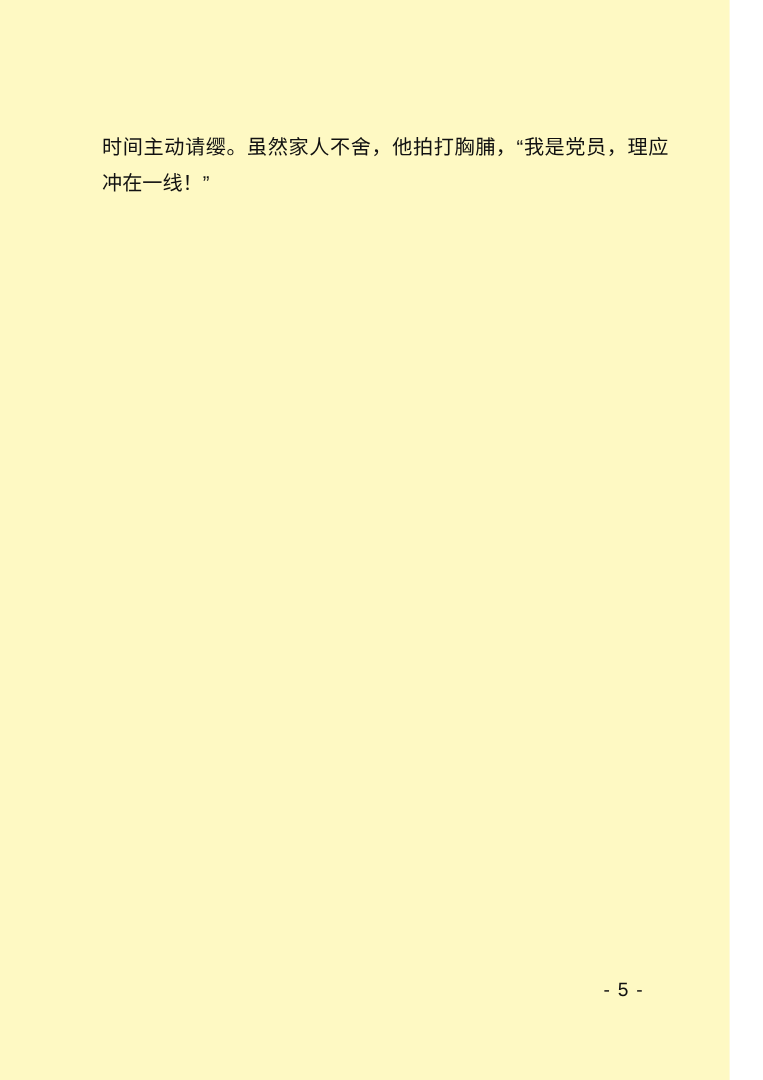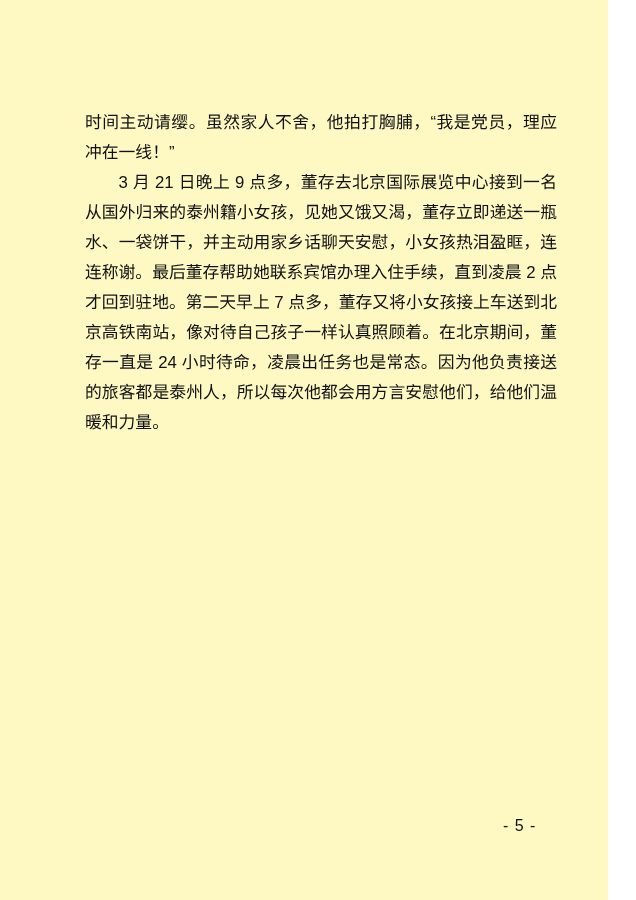--- a/index.html
+++ b/index.html
@@ -44,16 +44,15 @@
     color: #111111;
     white-space: pre;
   }
 </style>
 </head>
 <body>
 
 <div class="page">
   <div class="text-area" id="text-area">
       <p class="">时间主动请缨。虽然家人不舍，他拍打胸脯，“我是党员，理应冲在一线！”</p>
-      <p class="indent">3 月 21 日晚上 9 点多，董存去北京国际展览中心接到一名从国外归来的泰州籍小女孩，见她又饿又渴，董存立即递送一瓶水、一袋饼干，并主动用家乡话聊天安慰，小女孩热泪盈眶，连连称谢。最后董存帮助她联系宾馆办理入住手续，直到凌晨 2 点才回到驻地。第二天早上 7 点多，董存又将小女孩接上车送到北京高铁南站，像对待自己孩子一样认真照顾着。在北京期间，董存一直是 24 小时待命，凌晨出任务也是常态。因为他负责接送的旅客都是泰州人，所以每次他都会用方言安慰他们，给他们温暖和力量。</p>
     </div>
   <div class="footer-page-number">- 5 -</div>
 </div>
 
 </body></html>

